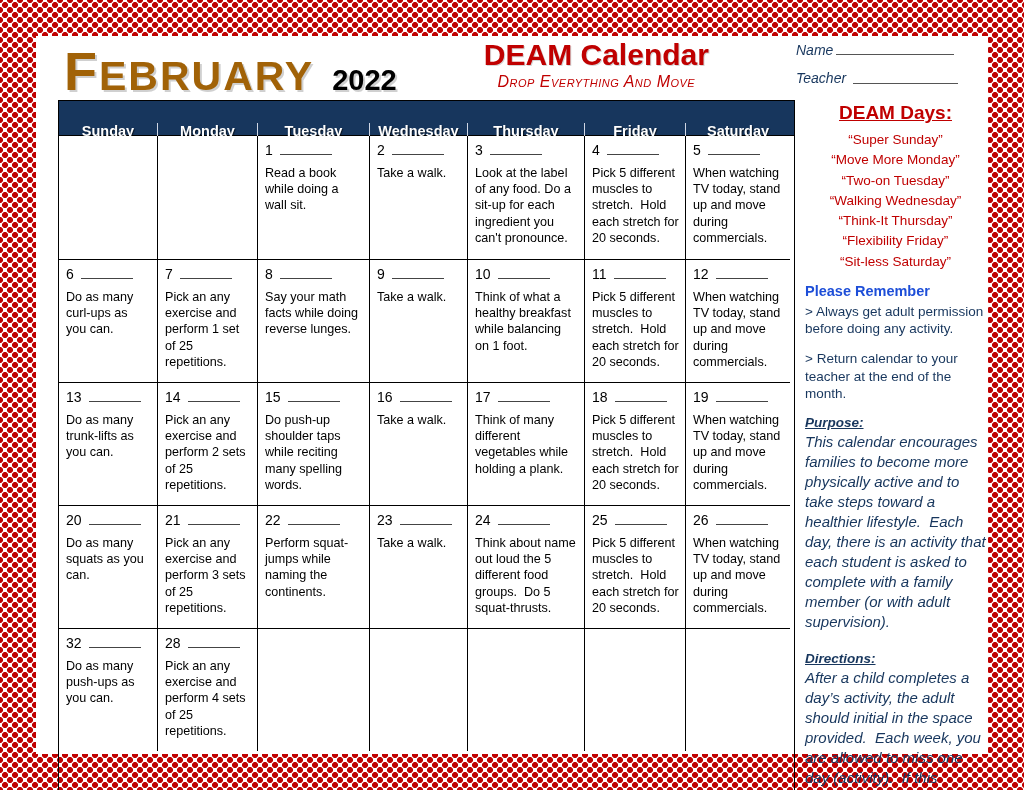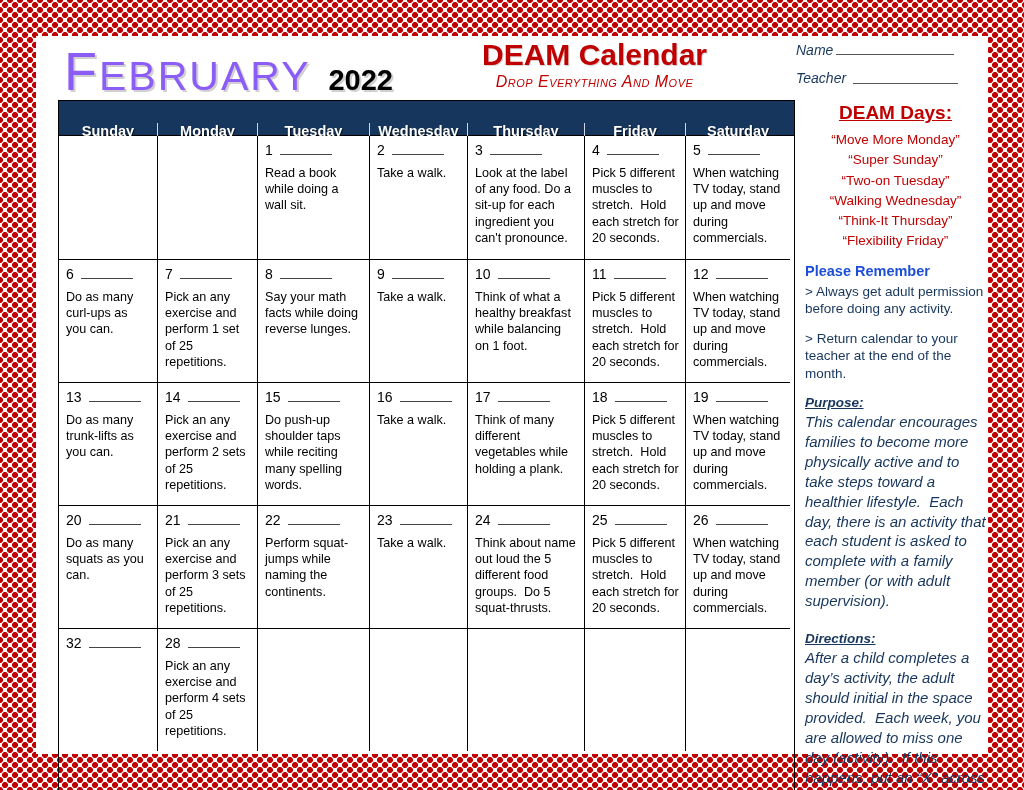--- a/index.html
+++ b/index.html
@@ -17,21 +17,21 @@
   }
   .inner {
     position:absolute; left:36px; top:36px; right:36px; bottom:36px;
     background:#fff;
   }
 
   
   .header-row { display:flex; height:64px; align-items:flex-start; }
   .month-block { display:flex; align-items:baseline; margin:6px 0 0 28px; white-space:nowrap; }
   .month-name {
-    font-size:41px; font-weight:normal; letter-spacing:2px; color:#8b5cf6;
+    font-size:41px; font-weight:bold; letter-spacing:2px; color:#a16207;
     text-transform:uppercase; line-height:1.1;
     text-shadow:2px 2px 0 rgba(120,120,120,0.35);
   }
   .month-name::first-letter { font-size:54px; }
   .year-label {
     font-size:29px; font-weight:bold; color:#000; margin-left:18px;
     text-shadow:2px 2px 0 rgba(120,120,120,0.35);
   }
   .title-block { flex:1; text-align:center; padding-top:2px; }
   .deam-title { color:#c00000; font-size:30px; font-weight:bold; line-height:1.1;
@@ -336,45 +336,47 @@
                 <span class="day-num">26</span>
                 <span class="init-blank"></span>
               </div>
               <div class="cell-text">When watching TV today, stand up and move during commercials.</div>
             </div>
             <div class="cal-cell">
               <div class="cell-top">
                 <span class="day-num">32</span>
                 <span class="init-blank"></span>
               </div>
+              <div class="cell-text">Do as many push-ups as you can.</div>
             </div>
             <div class="cal-cell">
               <div class="cell-top">
                 <span class="day-num">28</span>
                 <span class="init-blank"></span>
               </div>
               <div class="cell-text">Pick an any exercise and perform 4 sets of 25 repetitions.</div>
             </div>
             <div class="cal-cell"></div>
             <div class="cal-cell"></div>
             <div class="cal-cell"></div>
             <div class="cal-cell"></div>
             <div class="cal-cell"></div>
           </div>
       </div>
 
       <div class="sidebar">
         <div class="deam-days-title">DEAM Days:</div>
         <div id="deam-days-list">
+            <div class="deam-day">“Super Sunday”</div>
             <div class="deam-day">“Move More Monday”</div>
-            <div class="deam-day">“Super Sunday”</div>
             <div class="deam-day">“Two-on Tuesday”</div>
             <div class="deam-day">“Walking Wednesday”</div>
             <div class="deam-day">“Think-It Thursday”</div>
             <div class="deam-day">“Flexibility Friday”</div>
+            <div class="deam-day">“Sit-less Saturday”</div>
           </div>
 
         <div class="remember-title">Please Remember</div>
         <div id="reminders">
             <div class="reminder">&gt; Always get adult permission before doing any activity.</div>
             <div class="reminder">&gt; Return calendar to your teacher at the end of the month.</div>
           </div>
 
         <div class="purpose-title">Purpose:</div>
         <div class="purpose-text">This calendar encourages families to become more physically active and to take steps toward a healthier lifestyle.  Each day, there is an activity that each student is asked to complete with a family member (or with adult supervision).</div>

